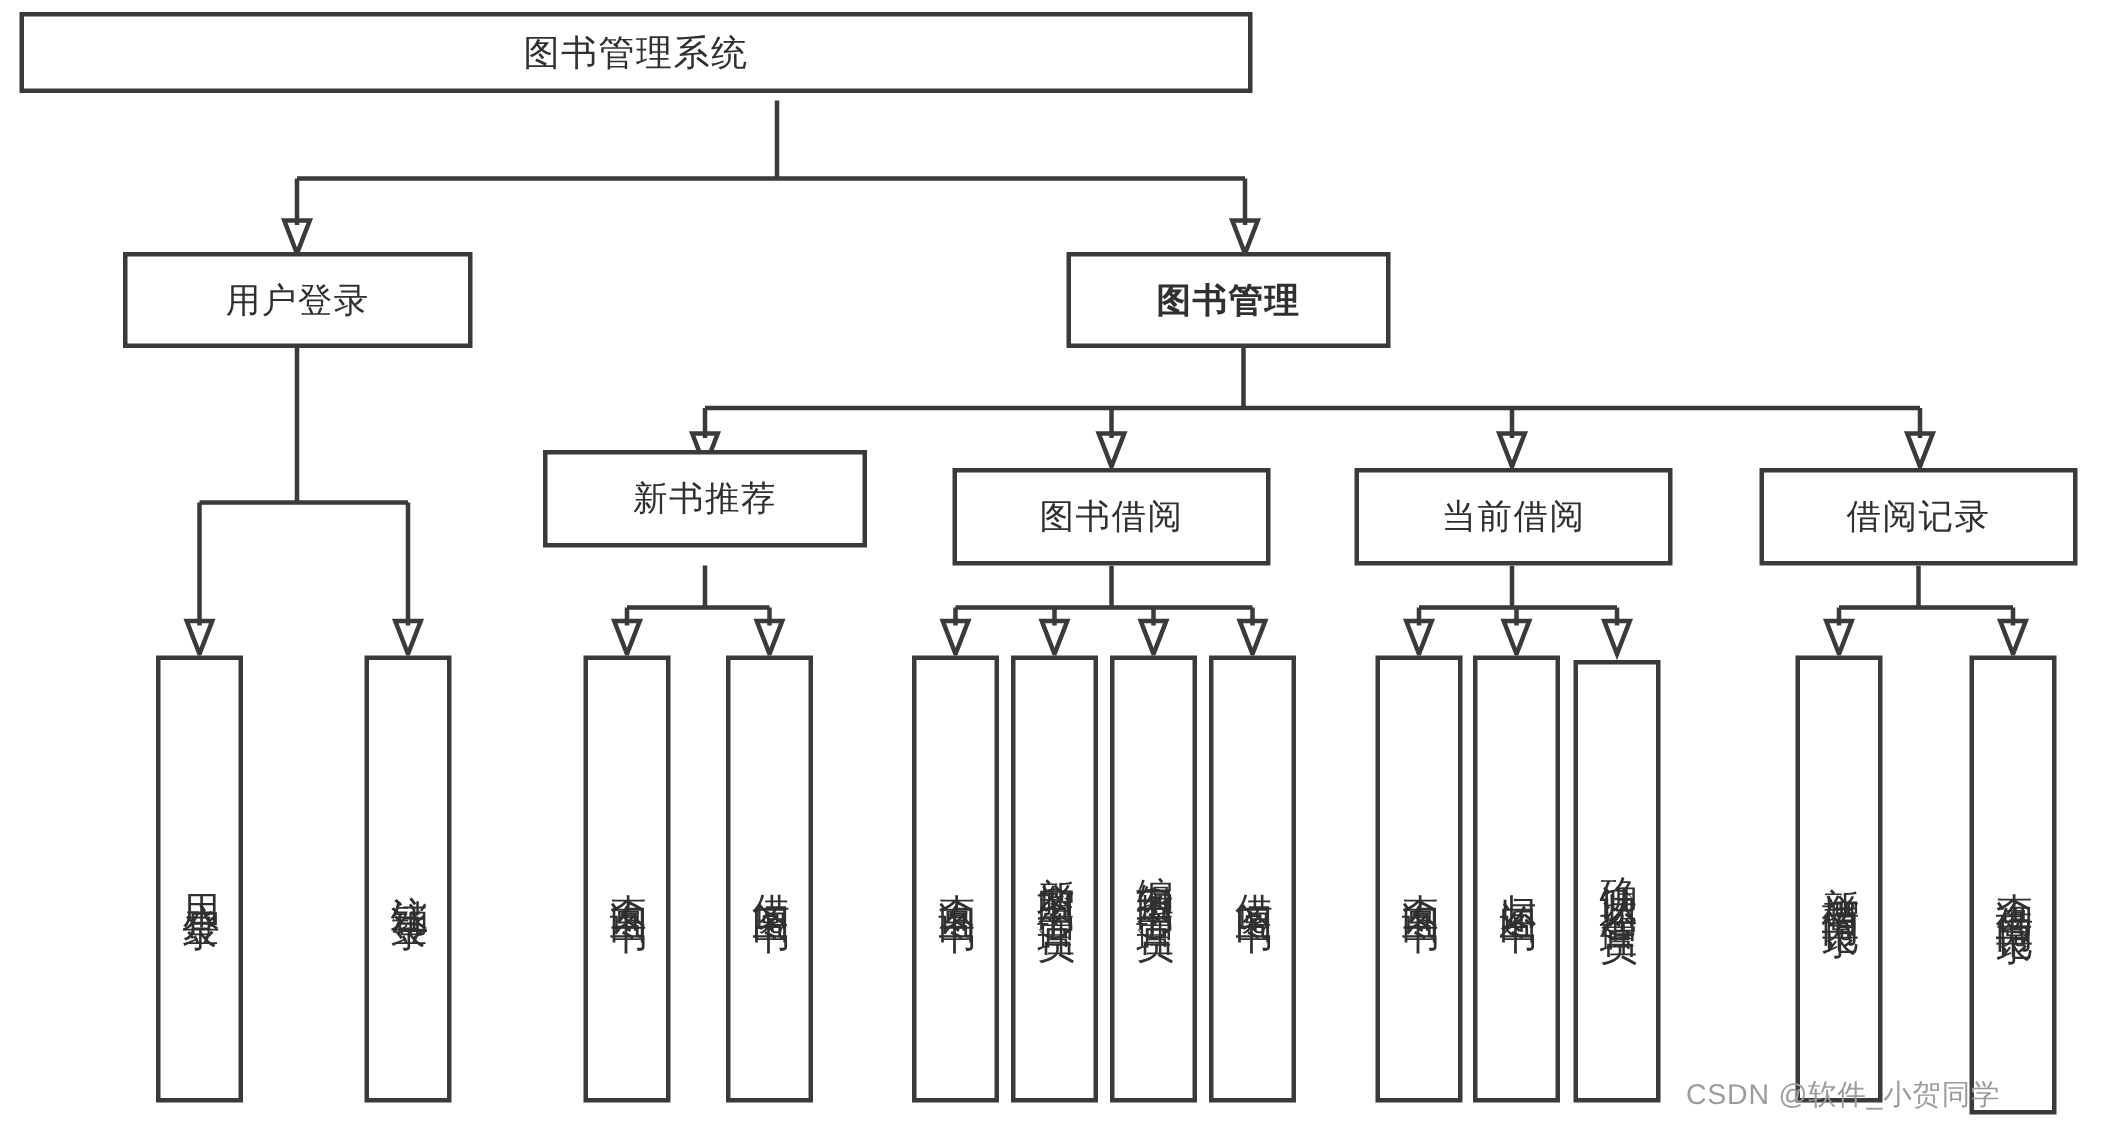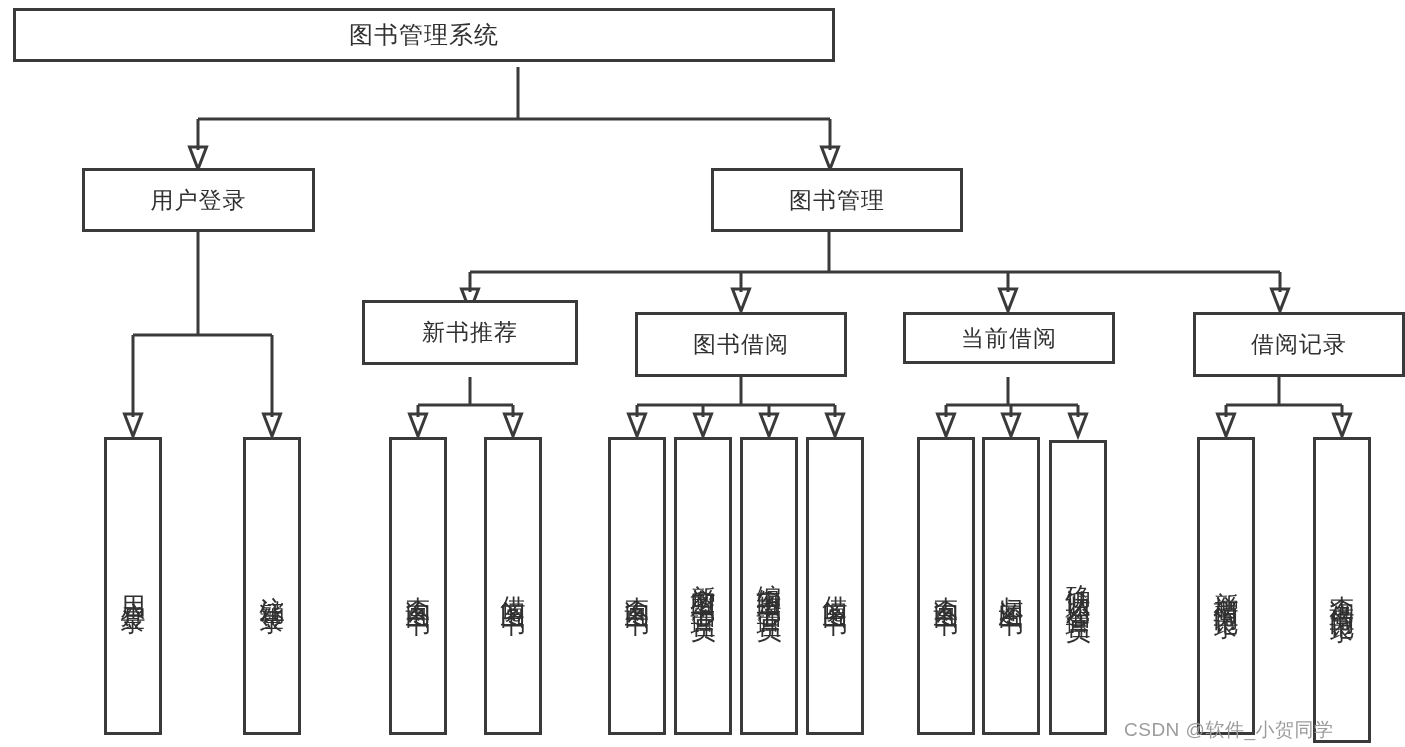--- a/index.html
+++ b/index.html
@@ -95,34 +95,34 @@
       <use href="#tri" x="1342" y="436"></use>
   </svg>
 
   <div class="node root" style="left:13px;top:8px;width:822px;height:54px;">
     <span>图书管理系统</span>
   </div>
 
   <div class="node" style="left:82px;top:168px;width:233px;height:64px;">
     <span>用户登录</span>
   </div>
-  <div class="node" style="left:711px;top:168px;width:252px;height:64px;">
+  <div class="node" style="left:711px;top:168px;width:216px;height:64px;font-weight:bold;">
     <span>图书管理</span>
   </div>
 
   <div class="node" style="left:362px;top:300px;width:216px;height:65px;">
     <span>新书推荐</span>
   </div>
   <div class="node" style="left:635px;top:312px;width:212px;height:65px;font-family:Liberation Mono, monospace;">
     <span>图书借阅</span>
   </div>
-  <div class="node" style="left:903px;top:312px;width:212px;height:52px;">
+  <div class="node" style="left:903px;top:312px;width:212px;height:65px;">
     <span>当前借阅</span>
   </div>
-  <div class="node" style="left:1173px;top:312px;width:212px;height:65px;margin-left:20px;">
+  <div class="node" style="left:1173px;top:312px;width:212px;height:65px;">
     <span>借阅记录</span>
   </div>
 
   <div class="vnode" style="left:104px;top:437px;width:58px;height:298px;">
     <span>用户登录</span>
   </div>
   <div class="vnode" style="left:243px;top:437px;width:58px;height:298px;">
     <span>注销登录</span>
   </div>
 

